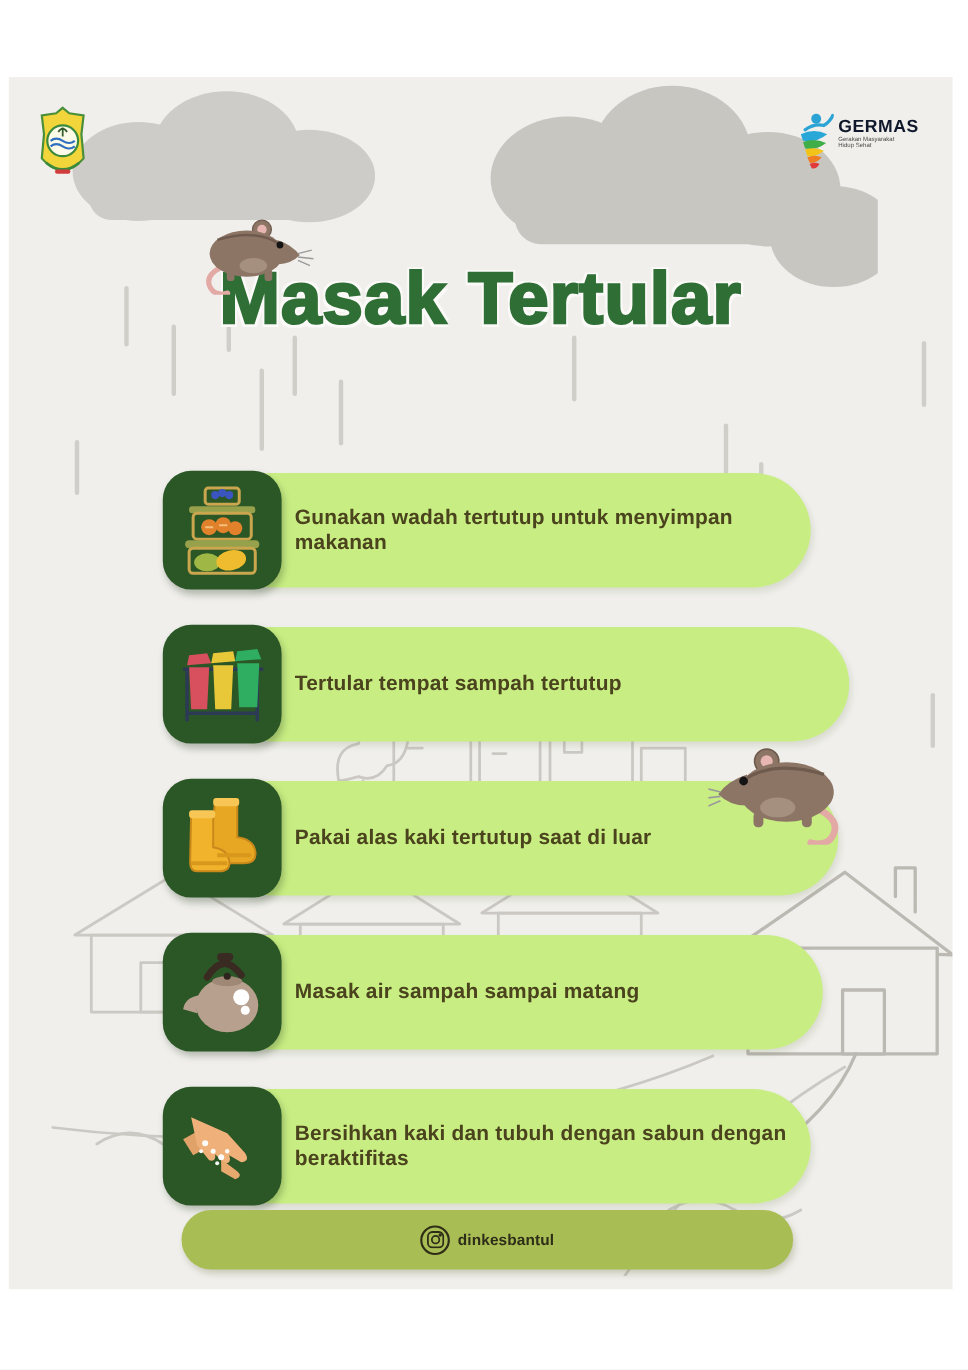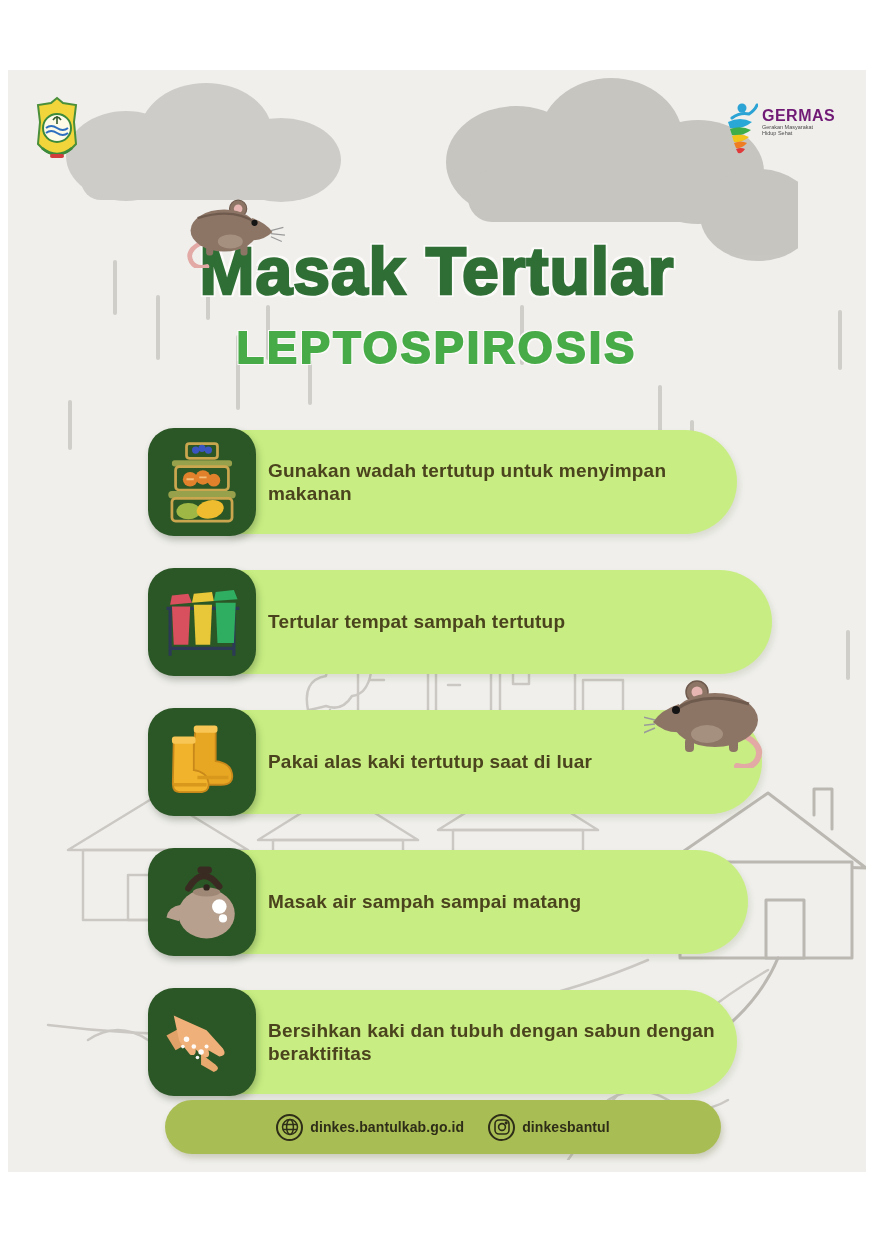--- a/index.html
+++ b/index.html
@@ -10,21 +10,21 @@
   .cloud{position:absolute;z-index:2;}
   .rain{position:absolute;width:4px;border-radius:3px;background:#d0cec9;z-index:2;}
 
   
   .sketch{position:absolute;left:0;top:530px;z-index:1;opacity:.85;}
 
   
   .bantul-logo{position:absolute;left:24px;top:26px;z-index:4;}
   .germas{position:absolute;left:714px;top:32px;z-index:4;display:flex;align-items:flex-start;gap:4px;}
   .germas-text{display:flex;flex-direction:column;line-height:1.05;padding-top:6px;}
-  .germas-name{font-size:16px;font-weight:bold;color:#701a75;letter-spacing:.5px;}
+  .germas-name{font-size:16px;font-weight:bold;color:#0f172a;letter-spacing:.5px;}
   .germas-tag{font-size:5.5px;color:#4a4a4a;}
 
   
   .title1{position:absolute;left:0;top:163px;width:100%;text-align:center;z-index:3;
     font-size:66px;font-weight:bold;color:#2f6f36;-webkit-text-stroke:2.5px #2f6f36;letter-spacing:1px;
     text-shadow:3px 3px 0 #fbfaf8,-3px 3px 0 #fbfaf8,3px -3px 0 #fbfaf8,-3px -3px 0 #fbfaf8;}
   .title2{position:absolute;left:0;top:252px;width:100%;text-align:center;z-index:3;
     font-size:45px;font-weight:bold;color:#47ab47;-webkit-text-stroke:2px #47ab47;letter-spacing:3px;
     text-shadow:2px 2px 0 #fbfaf8,-2px 2px 0 #fbfaf8,2px -2px 0 #fbfaf8,-2px -2px 0 #fbfaf8;}
   .rat-title{position:absolute;left:150px;top:120px;z-index:4;}
@@ -154,21 +154,20 @@
     <path d="M30,42 Q58,22 104,36" stroke="#6f5b4e" stroke-width="3" fill="none"></path>
     <path d="M34,36 Q16,42 8,54 Q20,66 38,64 Z" fill="#8d7566"></path>
     <circle cx="31" cy="42" r="4" fill="#141414"></circle>
     <path d="M10,52 L-6,48 M10,56 L-8,58 M10,60 L-4,66" stroke="#9a9a9a" stroke-width="1.6"></path>
     <rect x="40" y="70" width="9" height="14" rx="4" fill="#8d7566"></rect>
     <rect x="84" y="70" width="9" height="14" rx="4" fill="#8d7566"></rect>
     <ellipse cx="62" cy="66" rx="16" ry="9" fill="#a5907f"></ellipse>
   </svg>
 
   <div class="title1">Masak Tertular</div>
-  <div class="title2">LEPTOSPIROSIS</div>
 
   <div class="item" style="top:358px">
     <div class="pill" style="width:543px">
       <div class="item-text">Gunakan wadah tertutup untuk menyimpan makanan</div>
     </div>
     <div class="tile">
       <svg width="82" height="82" viewBox="0 0 90 90">
         <rect x="28" y="3" width="34" height="16" rx="3" fill="none" stroke="#caa64f" stroke-width="3"></rect>
         <circle cx="38" cy="10" r="4" fill="#3a55c0"></circle>
           <circle cx="45" cy="8" r="4" fill="#3a55c0"></circle>
@@ -268,30 +267,20 @@
     <circle cx="31" cy="42" r="4" fill="#141414"></circle>
     <path d="M10,52 L-6,48 M10,56 L-8,58 M10,60 L-4,66" stroke="#9a9a9a" stroke-width="1.6"></path>
     <rect x="40" y="70" width="9" height="14" rx="4" fill="#8d7566"></rect>
     <rect x="84" y="70" width="9" height="14" rx="4" fill="#8d7566"></rect>
     <ellipse cx="62" cy="66" rx="16" ry="9" fill="#a5907f"></ellipse>
   </svg>
 
   <div class="contact-bar">
     <div class="contact">
       <span class="cicon">
-        <svg width="18" height="18" viewBox="0 0 18 18" fill="none" stroke="#2e2d17" stroke-width="1.5">
-            <circle cx="9" cy="9" r="7.5"></circle>
-            <ellipse cx="9" cy="9" rx="3.4" ry="7.5"></ellipse>
-            <path d="M2,6.5 h14 M2,11.5 h14"></path>
-          </svg>
-      </span>
-      <span class="contact-label">dinkes.bantulkab.go.id</span>
-    </div>
-    <div class="contact">
-      <span class="cicon">
         <svg width="16" height="16" viewBox="0 0 16 16" fill="none" stroke="#2e2d17" stroke-width="1.6">
             <rect x="1" y="1" width="14" height="14" rx="4"></rect>
             <circle cx="8" cy="8" r="3.4"></circle>
             <circle cx="12.2" cy="3.8" r="0.8" fill="#2e2d17"></circle>
           </svg>
       </span>
       <span class="contact-label">dinkesbantul</span>
     </div>
   </div>
 

